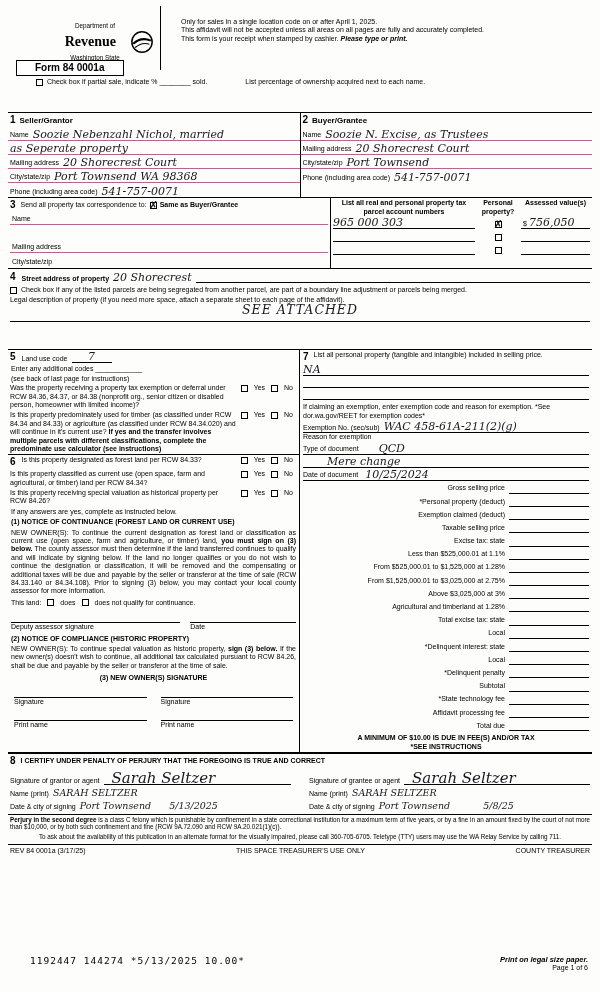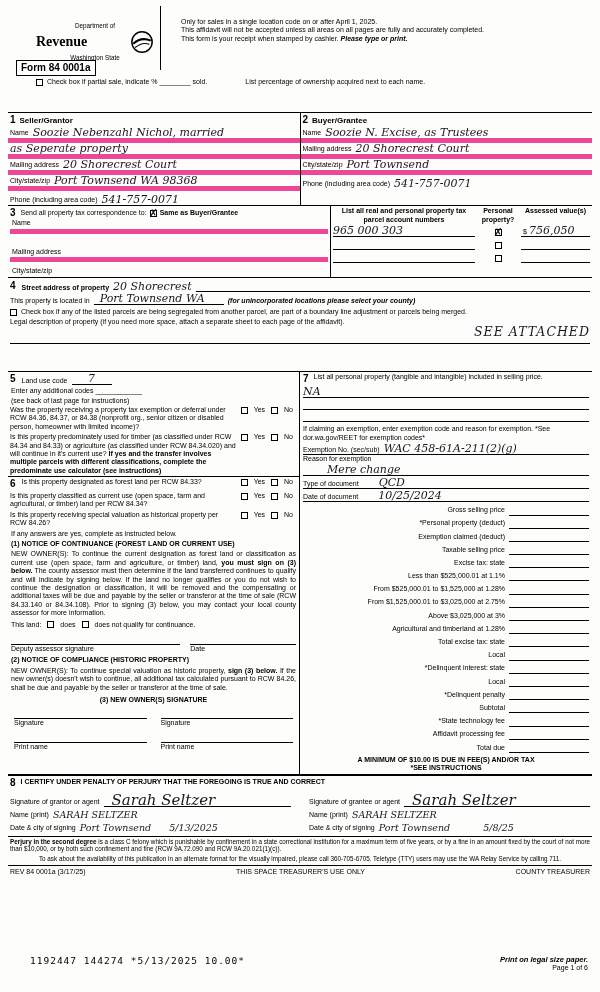--- a/index.html
+++ b/index.html
@@ -24,34 +24,34 @@
         vertical-align:-1px; flex:none; background:#fff; }
   .cb.checked::after { content:"✗"; position:absolute; left:-2px; top:-4px; font-size:11px;
         font-family:"DejaVu Sans", sans-serif; color:#17171f; }
 
   .yn { display:inline-flex; gap:2px; align-items:center; white-space:nowrap; margin-left:auto; flex:none; }
   .yn span { margin-right:4px; }
 
   
   .hdr { display:flex; padding-left:28px; min-height:64px; }
   .dept { width:118px; text-align:center; padding-top:16px; flex:none; }
-  .dept-name-row { display:flex; align-items:center; justify-content:space-between; gap:3px; }
+  .dept-name-row { display:flex; align-items:center; justify-content:flex-end; gap:14px; }
   .dept-name { font-family:"Liberation Serif", serif; font-weight:bold; font-size:14px; line-height:1; }
   .titleblk { border-left:1px solid #000; padding-left:8px; margin-left:6px; padding-top:8px; flex:1; }
   .main-title { font-size:15.5px; font-weight:bold; line-height:1; }
   .rcw { font-size:8px; }
   .notes { margin-top:4px; padding-left:12px; }
   .notes div { font-size:7px; }
   .formno-row { padding-left:8px; margin-top:-10px; height:16px; }
-  .formno { display:inline-block; font-size:10px; font-weight:bold; border:1px solid #000; padding:1px 4px; background:#fff; }
+  .formno { display:inline-block; font-size:10px; font-weight:bold; border:1px solid #000; padding:1px 18px; background:#fff; }
   .partial-row { display:flex; gap:4px; align-items:center; padding:2px 0 2px 28px; }
   .partial-row .own { margin-left:34px; }
 
   
-  .fld { display:flex; align-items:flex-end; gap:4px; border-bottom:5px solid #ec4899;
+  .fld { display:flex; align-items:flex-end; gap:4px; border-bottom:1px solid #ec4899;
          min-height:14px; padding:0 2px; }
   .fld .lbl { flex:none; padding-bottom:1px; }
   .fill { flex:1; border-bottom:1px solid #000; height:10px; }
   .uline { border-bottom:1px solid #000; }
 
   .two-col { display:flex; border-top:1px solid #000;margin-top:24px; }
   .two-col > .col { flex:1; min-width:0; }
   .two-col > .col + .col { border-left:1px solid #000; }
   .sec-head { padding:1px 2px; }
   .sec-num { font-weight:bold; font-size:10px; margin-right:2px; }
@@ -64,21 +64,21 @@
   .sec3-right { width:262px; flex:none; border-left:1px solid #000; padding:1px 2px; }
   .ptab-head { display:flex; font-weight:bold; text-align:center; }
   .ptab-row { display:flex; align-items:flex-end; min-height:13px; }
   .ptab-c1 { width:142px; } .ptab-c2 { width:46px; text-align:center; } .ptab-c3 { flex:1; }
   .ptab-row .ptab-c1, .ptab-row .ptab-c3 { border-bottom:1px solid #000; }
   .ptab-row .ptab-c3 { display:flex; align-items:flex-end; gap:2px; padding-left:2px; }
 
   
   .sec4 { border-top:1px solid #000; padding:1px 2px; }
   .s4row { display:flex; align-items:flex-end; gap:4px; min-height:13px; }
-  .legal-line { border-bottom:1px solid #000; min-height:18px; text-align:right; }
+  .legal-line { border-bottom:1px solid #000; min-height:18px; text-align:center; }
   .legal-blank { height:26px; }
 
   
   .main2 { display:flex; border-top:1px solid #000; }
   .leftcol { width:292px; flex:none; border-right:1px solid #000; }
   .rightcol { flex:1; padding:1px 3px; display:flex; flex-direction:column; }
   .q { display:flex; gap:4px; padding:1px 2px; align-items:flex-start; }
   .q .qtxt { flex:1; }
   .para { padding:1px 3px; text-align:justify; }
   .sec6 { border-top:1px solid #000; }
@@ -249,25 +249,20 @@
     </div>
   </div>
 
   <div class="sec4">
     <div class="s4row">
       <span class="sec-num">4</span>
       <span class="b">Street address of property</span>
       <span class="hw">20 Shorecrest</span>
       <span class="fill"></span>
     </div>
-    <div class="s4row">
-      <span>This property is located in</span>
-      <span class="hw uline" style="min-width:130px; padding:0 6px;">Port Townsend WA</span>
-      <span class="bi">(for unincorporated locations please select your county)</span>
-    </div>
     <div class="s4row" style="min-height:11px;">
       <span class="cb"></span>
       <span>Check box if any of the listed parcels are being segregated from another parcel, are part of a boundary line adjustment or parcels being merged.</span>
     </div>
     <div class="s4row" style="min-height:10px;">
       <span>Legal description of property (if you need more space, attach a separate sheet to each page of the affidavit).</span>
     </div>
     <div class="legal-line">
       <span class="hw hw-lg">SEE ATTACHED</span>
     </div>
@@ -396,29 +391,29 @@
       </div>
       <div class="blankline"></div>
       <div class="blankline"></div>
       <div style="padding-top:3px;">If claiming an exemption, enter exemption code and reason for exemption. *See dor.wa.gov/REET for exemption codes*</div>
       <div class="exm-line">
         <span>Exemption No. (sec/sub)</span>
         <span class="hw">WAC 458-61A-211(2)(g)</span>
       </div>
       <div>Reason for exemption</div>
       <div class="exm-line">
-        <span class="hw" style="margin-left:24px;">Mere change</span>
-      </div>
-      <div class="exm-line">
         <span>Type of document</span>
         <span class="hw" style="margin-left:16px;">QCD</span>
       </div>
       <div class="exm-line">
+        <span class="hw" style="margin-left:24px;">Mere change</span>
+      </div>
+      <div class="exm-line">
         <span>Date of document</span>
-        <span class="hw" style="margin-left:16px;">10/25/2024</span>
+        <span class="hw" style="margin-left:3px;">10/25/2024</span>
       </div>
 
       <div class="fee-row">
           <span class="fee-label">Gross selling price</span>
           <span class="fee-line"></span>
         </div>
       <div class="fee-row">
           <span class="fee-label">*Personal property (deduct)</span>
           <span class="fee-line"></span>
         </div>

